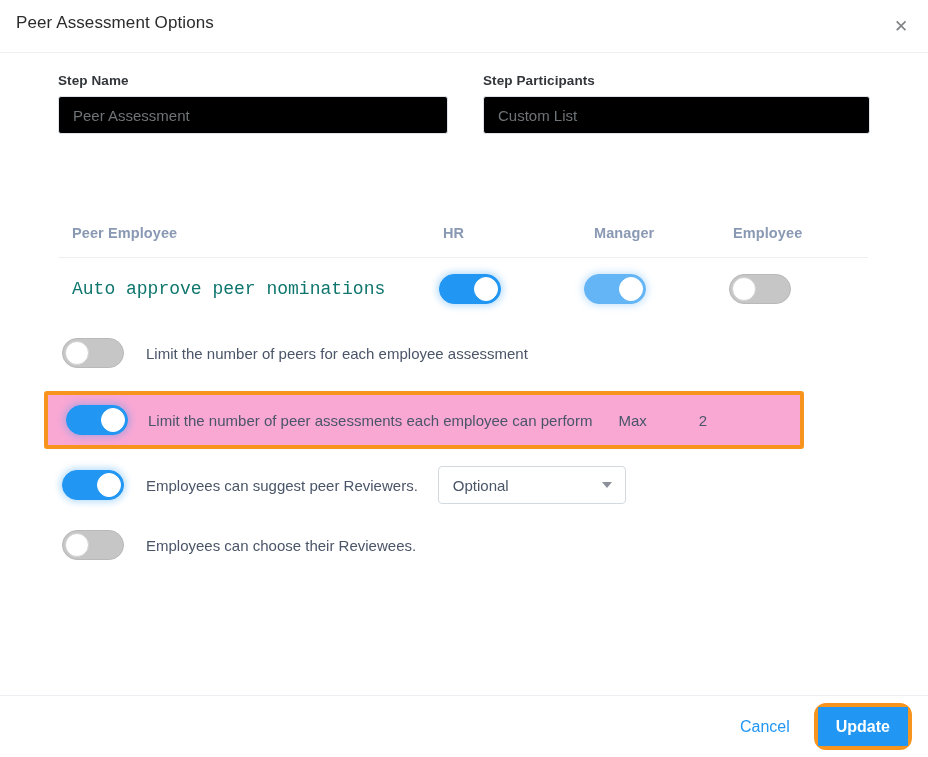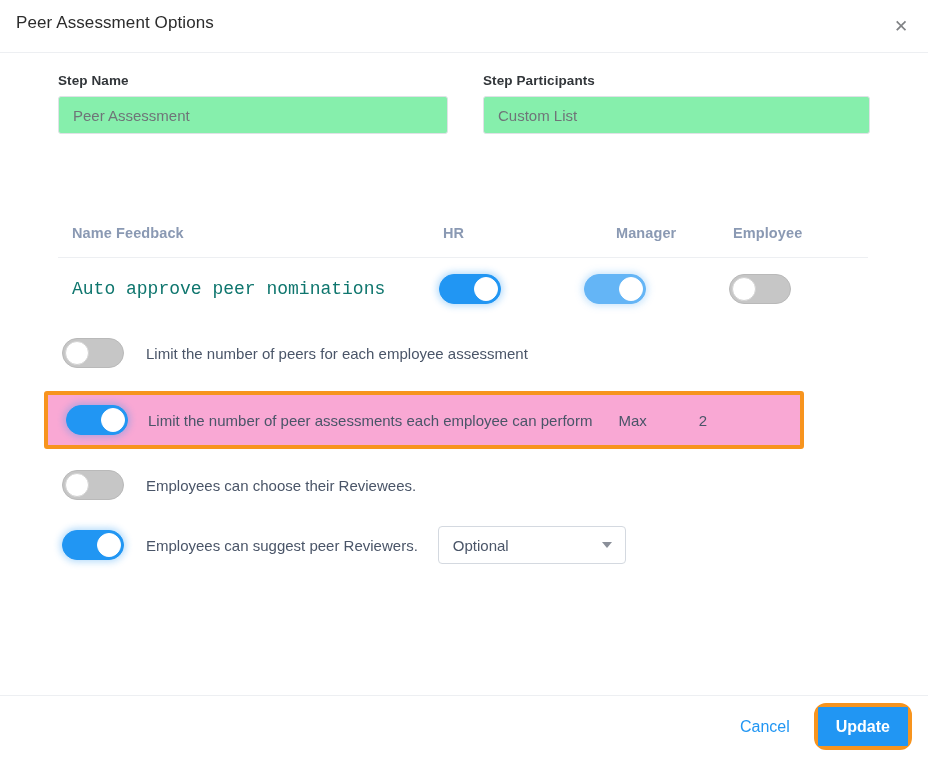--- a/index.html
+++ b/index.html
@@ -83,21 +83,21 @@
   .field-label {
     font-size: 13.5px;
     font-weight: bold;
     color: #32363a;
     margin-bottom: 8px;
     letter-spacing: .1px;
   }
   .field-input {
     width: 100%;
     height: 38px;
-    background: #86efac;
+    background: #000000;
     border: 1px solid #dfe2e6;
     border-radius: 3px;
     padding: 0 14px;
     font-size: 15px;
     color: #6f7478;
     font-family: "Liberation Sans", sans-serif;
     outline: none;
   }
 
   
@@ -115,21 +115,21 @@
   .perm-head .col-title {
     position: absolute;
     top: 7px;
     font-size: 14.5px;
     font-weight: bold;
     color: #8a99b3;
     letter-spacing: .1px;
   }
   .col-title.c0 { left: 14px; }
   .col-title.c1 { left: 385px; }
-  .col-title.c2 { left: 558px; }
+  .col-title.c2 { left: 536px; }
   .col-title.c3 { left: 675px; }
 
   .perm-row {
     position: relative;
     height: 62px;
     border-bottom: 1px solid #edeff2;
   }
   .perm-row .row-label {
     position: absolute;
     left: 14px;
@@ -318,21 +318,21 @@
         <input class="field-input" type="text" readonly="" value="Peer Assessment" style="">
       </div>
       <div class="field-group right">
         <div class="field-label">Step Participants</div>
         <input class="field-input" type="text" readonly="" value="Custom List" style="">
       </div>
     </div>
 
     <div class="perm-table">
       <div class="perm-head">
-        <div class="col-title c0">Name Feedback</div>
+        <div class="col-title c0">Peer Employee</div>
         <div class="col-title c1">HR</div>
         <div class="col-title c2">Manager</div>
         <div class="col-title c3">Employee</div>
       </div>
 
       <div class="perm-row" style="border-bottom:none;">
         <div class="row-label">Auto approve peer nominations</div>
 
         <div class="cell k1">
           <div class="toggle on">
@@ -366,35 +366,35 @@
       <div class="opt-row highlight">
         <div class="toggle on">
           <div class="knob"></div>
         </div>
         <div class="opt-label">Limit the number of peer assessments each employee can perform</div>
         <div class="max-label">Max</div>
         <div class="max-value">2</div>
       </div>
 
       <div class="opt-row">
-        <div class="toggle">
-          <div class="knob"></div>
-        </div>
-        <div class="opt-label">Employees can choose their Reviewees.</div>
-      </div>
-
-      <div class="opt-row">
         <div class="toggle on">
           <div class="knob"></div>
         </div>
         <div class="opt-label">Employees can suggest peer Reviewers.</div>
         <div class="dropdown">
           <span>Optional</span>
           <span class="caret"></span>
         </div>
+      </div>
+
+      <div class="opt-row">
+        <div class="toggle">
+          <div class="knob"></div>
+        </div>
+        <div class="opt-label">Employees can choose their Reviewees.</div>
       </div>
 
     </div>
   </div>
 
   <div class="modal-footer">
     <button class="btn-cancel">Cancel</button>
     <div class="btn-update-wrap">
       <button class="btn-update">Update</button>
     </div>

